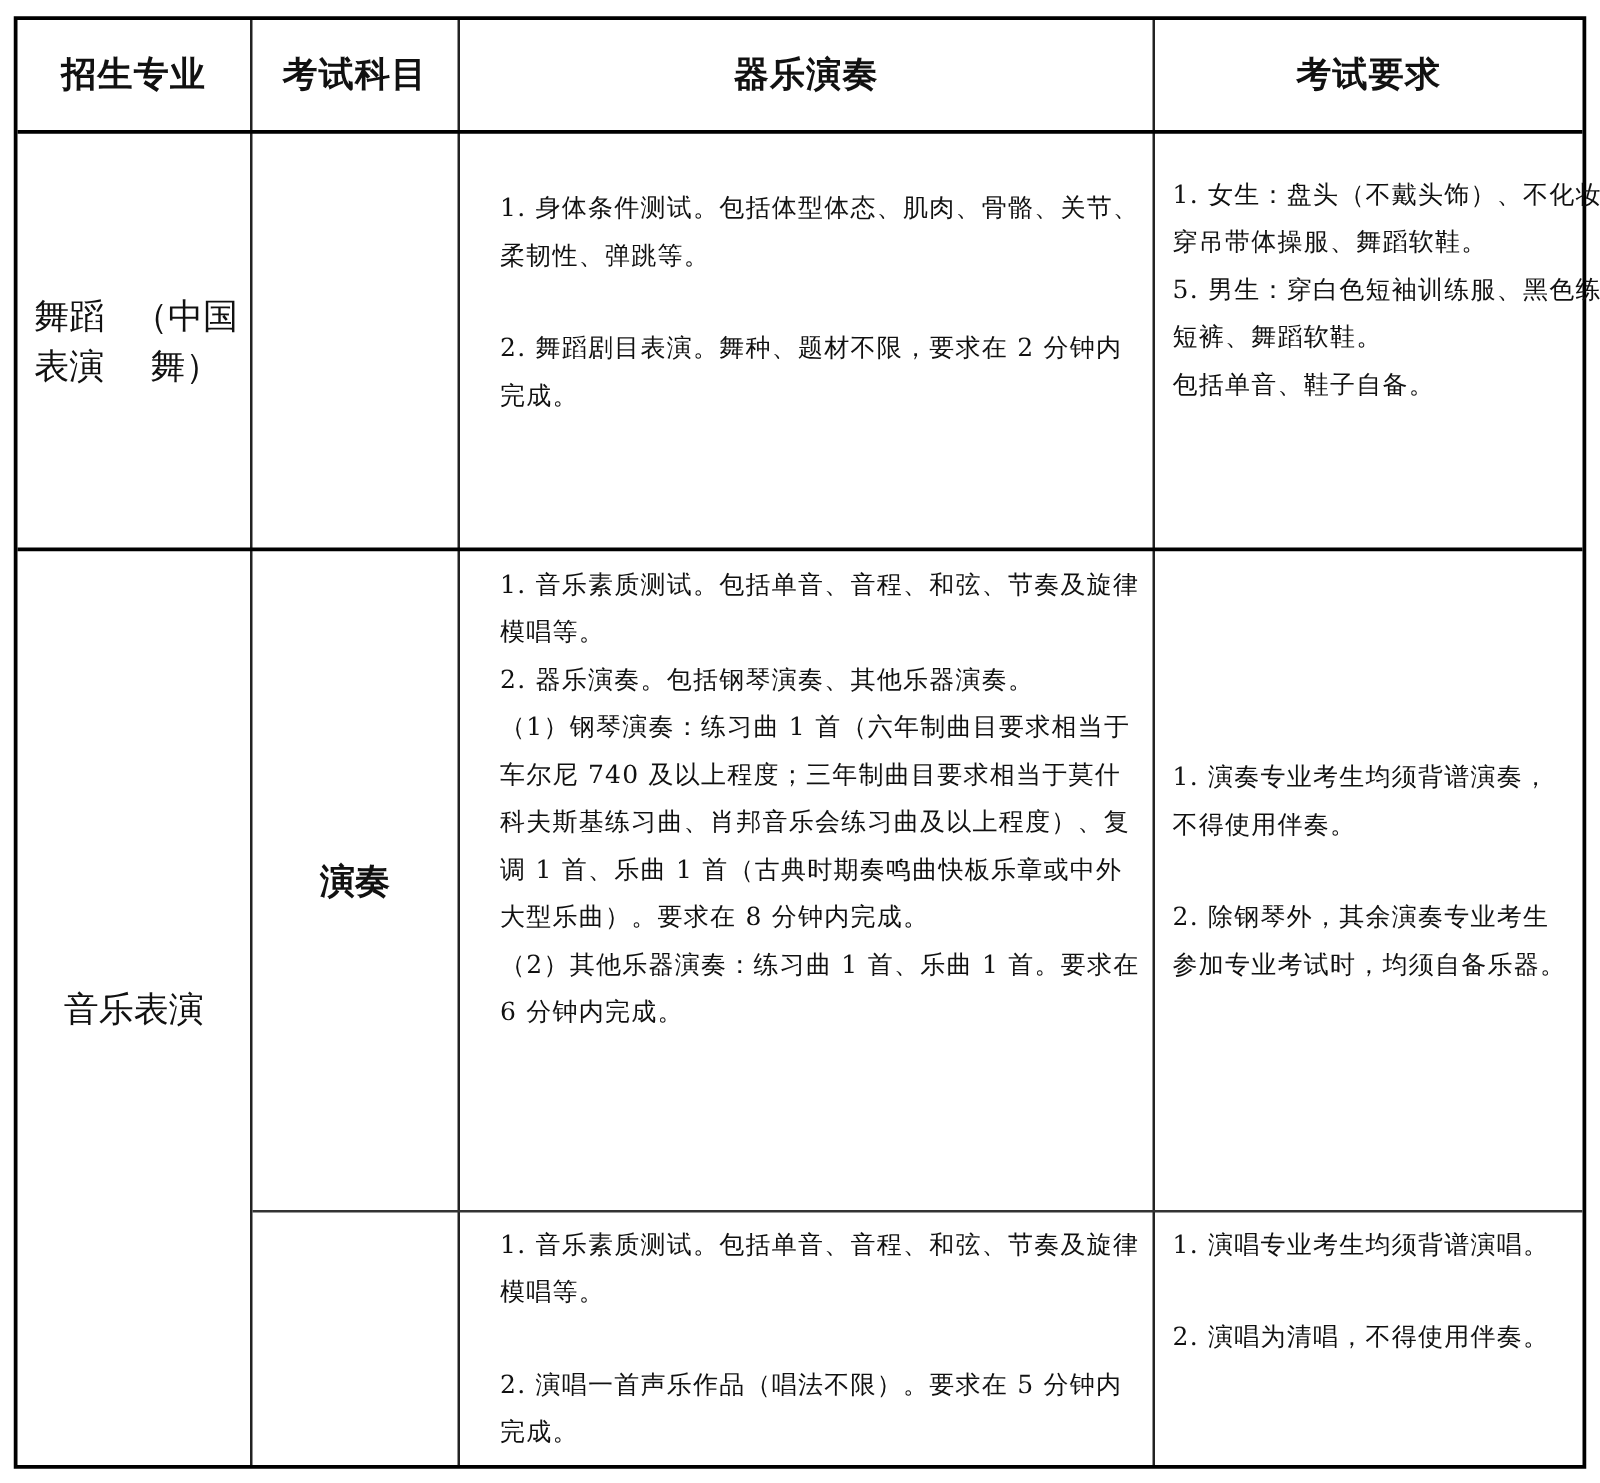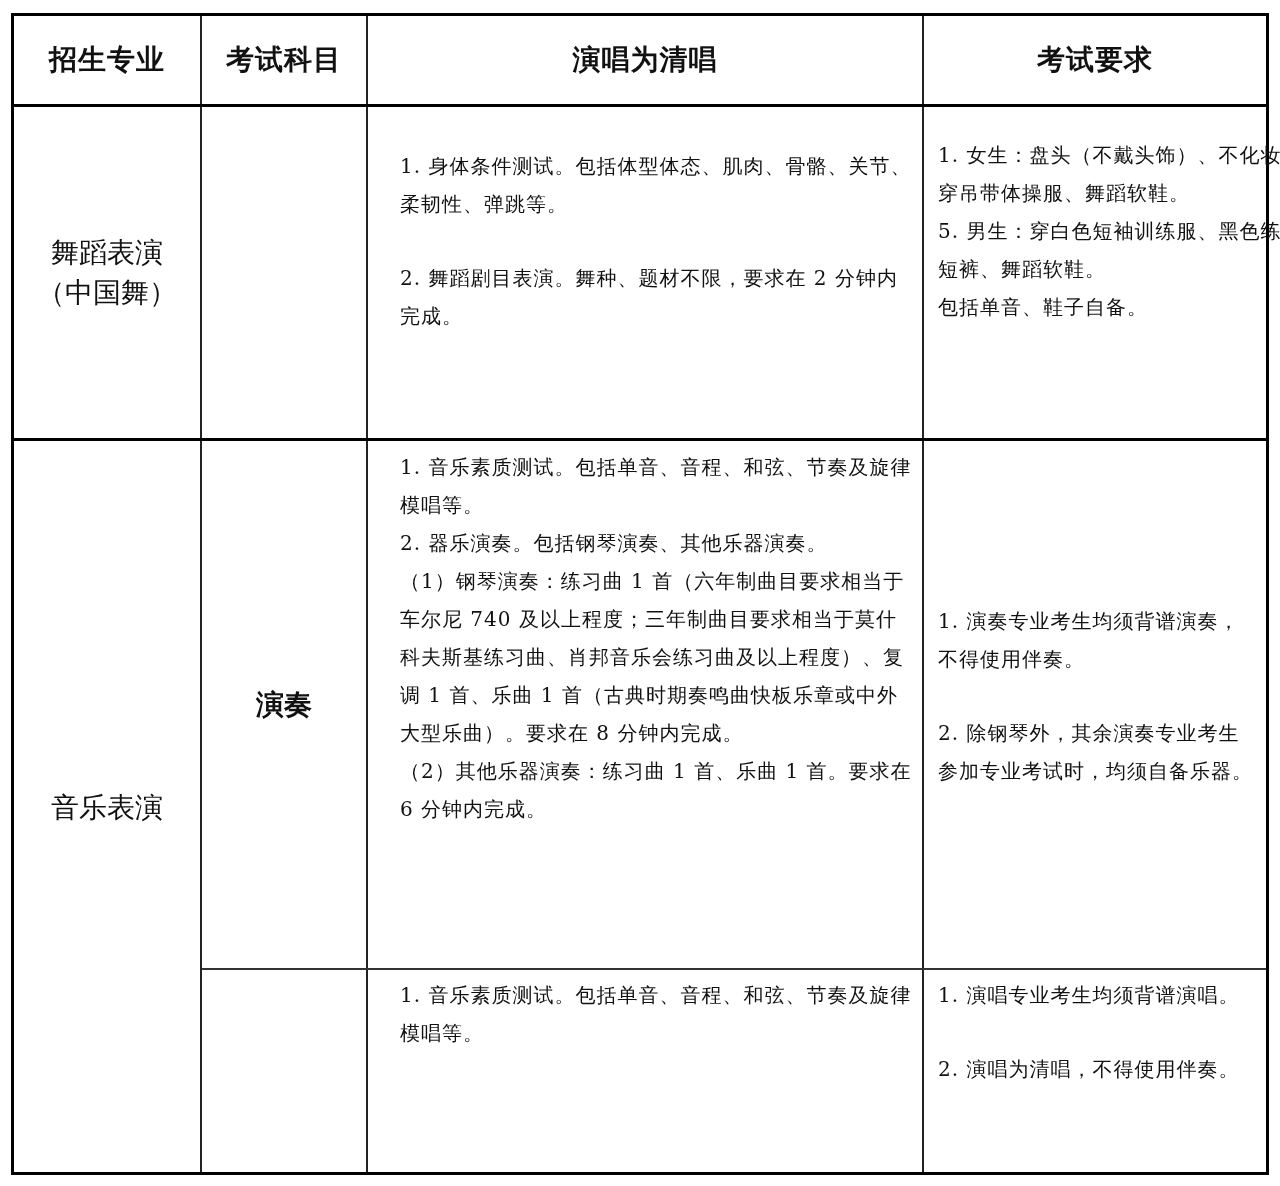--- a/index.html
+++ b/index.html
@@ -29,24 +29,24 @@
   <div class="vline" style="left:186px"></div>
   <div class="vline" style="left:352px"></div>
   <div class="vline" style="left:908px"></div>
 
   <div class="hline" style="left:0; right:0; top:88px"></div>
   <div class="hline" style="left:0; right:0; top:422px"></div>
   <div class="hline thin" style="left:188px; right:0; top:952px"></div>
 
   <div class="cell hdr" style="left:0; top:0; width:186px; height:88px">招生专业</div>
   <div class="cell hdr" style="left:188px; top:0; width:164px; height:88px">考试科目</div>
-  <div class="cell hdr" style="left:354px; top:0; width:554px; height:88px">演唱为清唱</div>
+  <div class="cell hdr" style="left:354px; top:0; width:554px; height:88px">器乐演奏</div>
   <div class="cell hdr" style="left:910px; top:0; width:342px; height:88px">考试要求</div>
 
-  <div class="cell center" style="left:0; top:91px; width:186px; height:331px; flex-direction:column">
+  <div class="cell center" style="left:0; top:91px; width:186px; height:331px; flex-direction:row">
     <div>舞蹈表演</div>
     <div>（中国舞）</div>
   </div>
   <div class="cell txt" style="left:354px; top:131px; width:554px">
     <p>1. 身体条件测试。包括体型体态、肌肉、骨骼、关节、柔韧性、弹跳等。</p>
     <div class="gap"></div>
     <p>2. 舞蹈剧目表演。舞种、题材不限，要求在 2 分钟内完成。</p>
   </div>
   <div class="cell txt" style="left:910px; top:120px; width:391px; padding-left:14px; padding-right:6px">
     <p>1. 女生：盘头（不戴头饰）、不化妆、穿吊带体操服、舞蹈软鞋。</p>
@@ -64,19 +64,20 @@
   </div>
   <div class="cell txt" style="left:910px; top:586px; width:342px; padding-left:14px; padding-right:6px">
     <p>1. 演奏专业考生均须背谱演奏，不得使用伴奏。</p>
     <div class="gap"></div>
     <p>2. 除钢琴外，其余演奏专业考生参加专业考试时，均须自备乐器。</p>
   </div>
 
   <div class="cell txt" style="left:354px; top:960px; width:554px">
     <p>1. 音乐素质测试。包括单音、音程、和弦、节奏及旋律模唱等。</p>
     <div class="gap"></div>
+    <p>2. 演唱一首声乐作品（唱法不限）。要求在 5 分钟内完成。</p>
   </div>
   <div class="cell txt" style="left:910px; top:960px; width:342px; padding-left:14px; padding-right:6px">
     <p>1. 演唱专业考生均须背谱演唱。</p>
     <div class="gap"></div>
     <p>2. 演唱为清唱，不得使用伴奏。</p>
   </div>
 </div>
 
 </body></html>

